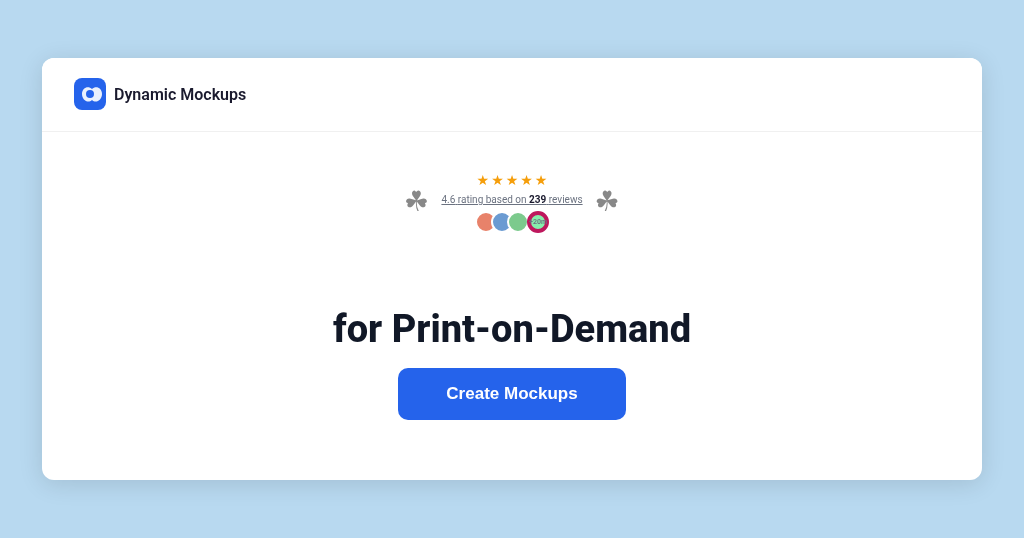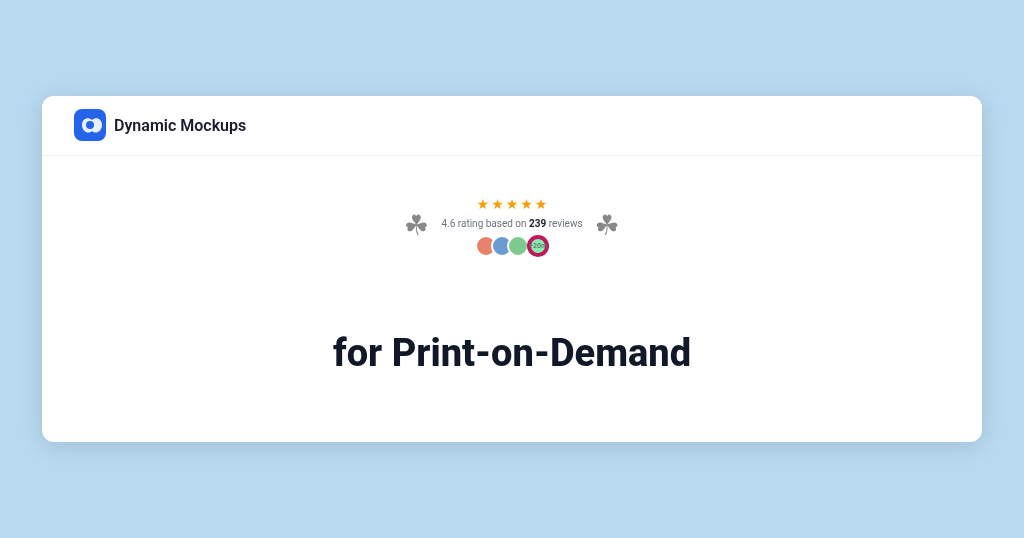--- a/index.html
+++ b/index.html
@@ -15,21 +15,21 @@
       width: 940px;
       background: white;
       border-radius: 12px;
       overflow: hidden;
       box-shadow: 0 4px 24px rgba(0,0,0,0.12);
     }
     .navbar {
       display: flex;
       align-items: center;
       padding: 0 32px;
-      height: 60px;
+      height: 74px;
       border-bottom: 1px solid #f0f0f0;
       background: white;
     }
     .logo-area {
       display: flex;
       align-items: center;
       gap: 8px;
       margin-right: auto;
     }
     .logo-icon {
@@ -108,20 +108,21 @@
     }
     .star {
       color: #f59e0b;
       font-size: 14px;
     }
     .star-half { color: #f59e0b; font-size: 14px; }
     .rating-text {
       font-size: 10px;
       color: #6b7280;
       white-space: nowrap;
+      text-decoration: underline;
     }
     .avatars-row {
       display: flex;
       align-items: center;
       gap: 4px;
       margin-top: 2px;
     }
     .avatar-group {
       display: flex;
     }
@@ -231,14 +232,15 @@
       </div>
       <span class="laurel">☘</span>
     </div>
 
     <h1 class="hero-title">
       <br>
       <span>for Print-on-Demand</span>
     </h1>
 
 
+    <button class="cta-btn">Create Mockups</button>
   </section>
 </div>
 
 </body></html>

